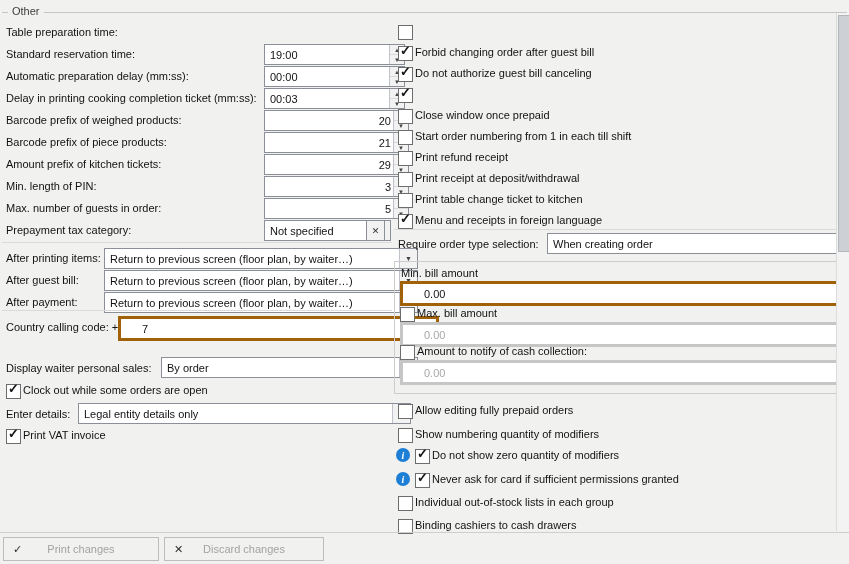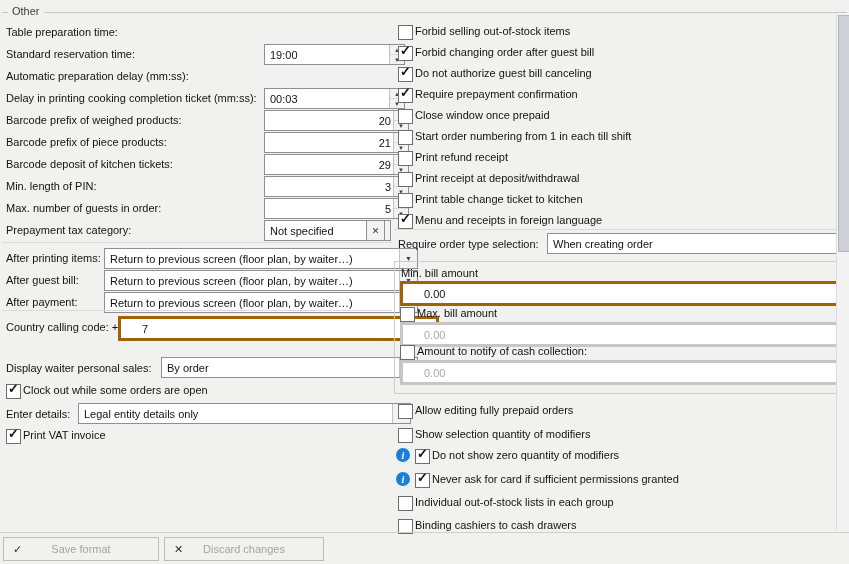--- a/index.html
+++ b/index.html
@@ -43,20 +43,27 @@
   <div class="lbl" style="left:6px;top:47px">Standard reservation time:</div>
   <div class="tbox" style="left:264px;top:44px;width:117px">
     <span class="tval">19:00</span>
     <span class="spinbtns">
         <i>▲</i>
         <i>▼</i>
       </span>
   </div>
 
   <div class="lbl" style="left:6px;top:69px">Automatic preparation delay (mm:ss):</div>
+  <div class="tbox" style="left:264px;top:66px;width:117px">
+    <span class="tval">00:00</span>
+    <span class="spinbtns">
+        <i>▲</i>
+        <i>▼</i>
+      </span>
+  </div>
 
   <div class="lbl" style="left:6px;top:91px">Delay in printing cooking completion ticket (mm:ss):</div>
   <div class="tbox" style="left:264px;top:88px;width:117px">
     <span class="tval">00:03</span>
     <span class="spinbtns">
         <i>▲</i>
         <i>▼</i>
       </span>
   </div>
 
@@ -71,21 +78,21 @@
 
   <div class="lbl" style="left:6px;top:135px">Barcode prefix of piece products:</div>
   <div class="tbox ra" style="left:264px;top:132px;width:121px">
     <span class="tval">21</span>
     <span class="spinbtns">
         <i>▲</i>
         <i>▼</i>
       </span>
   </div>
 
-  <div class="lbl" style="left:6px;top:157px">Barcode deposit of kitchen tickets:</div>
+  <div class="lbl" style="left:6px;top:157px">Amount prefix of kitchen tickets:</div>
   <div class="tbox ra" style="left:264px;top:154px;width:121px">
     <span class="tval">29</span>
     <span class="spinbtns">
         <i>▲</i>
         <i>▼</i>
       </span>
   </div>
 
   <div class="lbl" style="left:6px;top:179px">Min. length of PIN:</div>
   <div class="tbox ra" style="left:264px;top:176px;width:121px">
@@ -155,36 +162,34 @@
     <span class="tval">Legal entity details only</span>
     <span class="arrow">▼</span>
   </div>
 
   <span class="cb checked" style="left:6px;top:429px">
       <span class="mark">✓</span>
     </span>
   <span class="lbl" style="left:23px;top:428px">Print VAT invoice</span>
 
   <span class="cb" style="left:398px;top:25px"></span>
-  <span class="lbl" style="left:415px;top:24px">Forbid selling out-of-stock items</span>
 
   <span class="cb checked" style="left:398px;top:46px">
       <span class="mark">✓</span>
     </span>
   <span class="lbl" style="left:415px;top:45px">Forbid changing order after guest bill</span>
 
   <span class="cb checked" style="left:398px;top:67px">
       <span class="mark">✓</span>
     </span>
   <span class="lbl" style="left:415px;top:66px">Do not authorize guest bill canceling</span>
 
   <span class="cb checked" style="left:398px;top:88px">
       <span class="mark">✓</span>
     </span>
-  <span class="lbl" style="left:415px;top:87px">Require prepayment confirmation</span>
 
   <span class="cb" style="left:398px;top:109px"></span>
   <span class="lbl" style="left:415px;top:108px">Close window once prepaid</span>
 
   <span class="cb" style="left:398px;top:130px"></span>
   <span class="lbl" style="left:415px;top:129px">Start order numbering from 1 in each till shift</span>
 
   <span class="cb" style="left:398px;top:151px"></span>
   <span class="lbl" style="left:415px;top:150px">Print refund receipt</span>
 
@@ -223,21 +228,21 @@
   <span class="cb" style="left:400px;top:345px"></span>
   <span class="lbl" style="left:417px;top:344px">Amount to notify of cash collection:</span>
   <div class="tbox2 disabled" style="left:400px;top:360px;width:435px">
     <span class="tval">0.00</span>
   </div>
 
   <span class="cb" style="left:398px;top:404px"></span>
   <span class="lbl" style="left:415px;top:403px">Allow editing fully prepaid orders</span>
 
   <span class="cb" style="left:398px;top:428px"></span>
-  <span class="lbl" style="left:415px;top:427px">Show selection quantity of modifiers</span>
+  <span class="lbl" style="left:415px;top:427px">Show numbering quantity of modifiers</span>
 
   <span class="info" style="left:396px;top:448px">i</span>
   <span class="cb checked" style="left:415px;top:449px">
       <span class="mark">✓</span>
     </span>
   <span class="lbl" style="left:432px;top:448px">Do not show zero quantity of modifiers</span>
 
   <span class="info" style="left:396px;top:472px">i</span>
   <span class="cb checked" style="left:415px;top:473px">
       <span class="mark">✓</span>
@@ -250,20 +255,20 @@
   <span class="cb" style="left:398px;top:519px"></span>
   <span class="lbl" style="left:415px;top:518px">Binding cashiers to cash drawers</span>
 
   <div class="sb" style="left:836px;top:13px;width:13px;height:518px">
     <div class="thumb" style="top:2px;height:235px"></div>
   </div>
 
   <div class="hline" style="left:0;top:532px;width:849px;background:#cfcfcf"></div>
   <div class="btn" style="left:3px;top:537px;width:154px">
     <span class="bicon">✓</span>
-    <span>Save format</span>
+    <span>Print changes</span>
   </div>
   <div class="btn" style="left:164px;top:537px;width:158px">
     <span class="bicon">✕</span>
     <span>Discard changes</span>
   </div>
 
 </div>
 
 </body></html>

